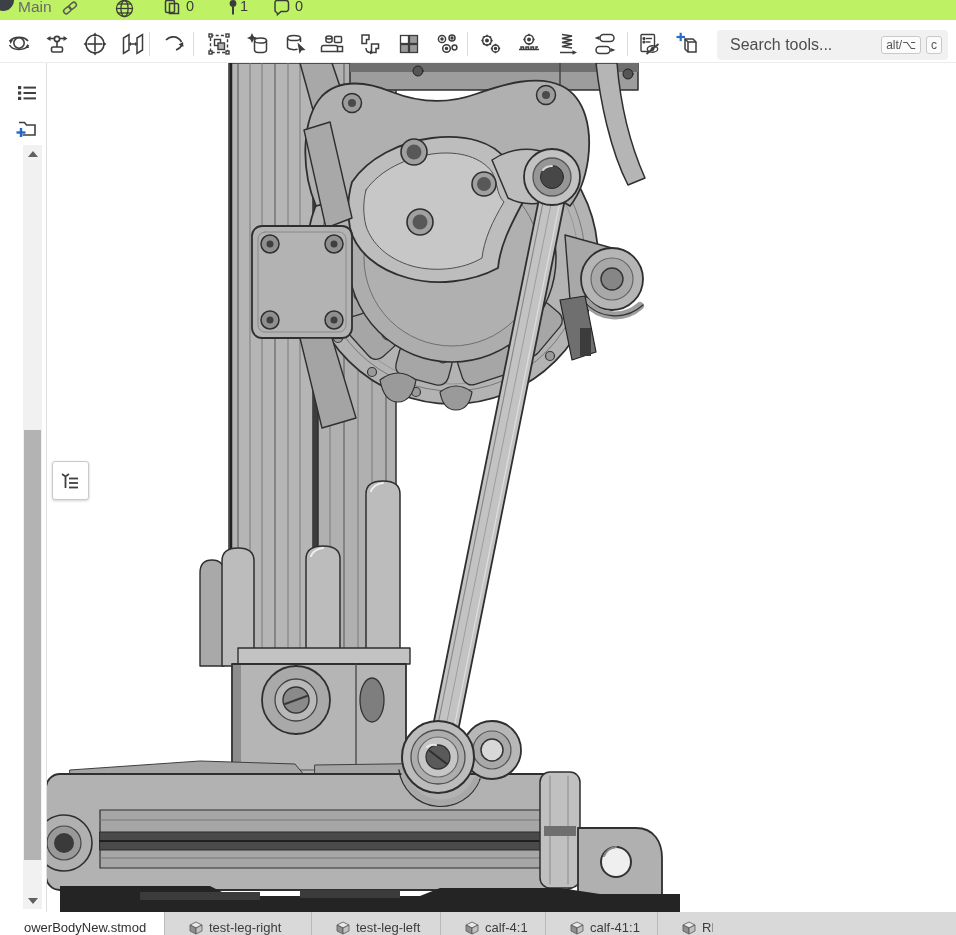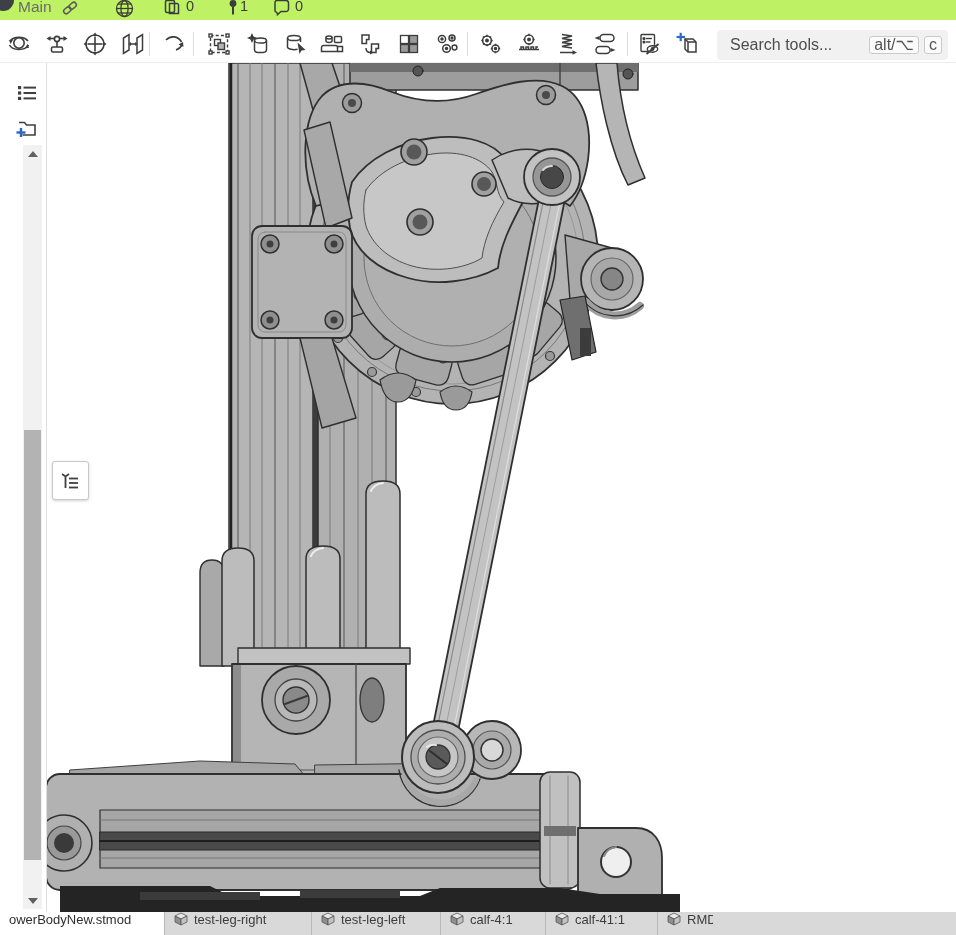--- a/index.html
+++ b/index.html
@@ -14,41 +14,41 @@
   .topbar-ic{position:absolute;top:-1px;}
   .stat-num{position:absolute;top:-2px;font-size:14.5px;color:#3c3c3c;}
 
   
   #toolbar{position:absolute;left:0;top:20px;width:956px;height:43px;background:#fff;border-bottom:1px solid #ececec;box-sizing:border-box;}
   .tb-btn{position:absolute;top:10px;width:28px;height:28px;border-radius:3px;display:flex;align-items:center;justify-content:center;}
   .tb-sep{position:absolute;top:12px;width:1px;height:24px;background:#dcdcdc;}
   #search-tools{position:absolute;left:717px;top:10px;width:231px;height:30px;background:#f1f1f1;border-radius:4px;
                 display:flex;align-items:center;box-sizing:border-box;padding:0 6px 0 13px;}
   #search-tools .ph{font-size:16px;color:#4d4d4d;flex:0 0 auto;}
-  .kbd{margin-left:5px;background:#fbfbfb;border:1px solid #c9c9c9;border-radius:3px;font-size:16px;color:#555;
+  .kbd{margin-left:5px;background:#fbfbfb;border:1px solid #c9c9c9;border-radius:3px;font-size:12px;color:#555;
        padding:1px 4px;line-height:14px;}
 
   
   #left-divider{position:absolute;left:46px;top:63px;width:1px;height:849px;background:#dedede;}
   .side-btn{position:absolute;left:14px;width:26px;height:26px;display:flex;align-items:center;justify-content:center;}
   #vscroll{position:absolute;left:23px;top:145px;width:19px;height:764px;background:#f1f1f1;}
   .scroll-btn{position:absolute;left:0;width:19px;height:17px;background:#f1f1f1;display:flex;align-items:center;justify-content:center;}
   .tri-up{width:0;height:0;border-left:5px solid transparent;border-right:5px solid transparent;border-bottom:6px solid #606060;}
   .tri-down{width:0;height:0;border-left:5px solid transparent;border-right:5px solid transparent;border-top:6px solid #606060;}
   #scroll-thumb{position:absolute;left:1px;top:285px;width:17px;height:430px;background:#b3b3b3;}
 
   
   #viewport{position:absolute;left:47px;top:63px;width:909px;height:849px;background:#fff;}
   #flyout-btn{position:absolute;left:52px;top:461px;width:37px;height:39px;background:#fff;border:1px solid #c9c9c9;border-radius:3px;
               box-shadow:0 1px 3px rgba(0,0,0,.18);display:flex;align-items:center;justify-content:center;box-sizing:border-box;}
 
   
   #tabbar{position:absolute;left:0;top:912px;width:956px;height:23px;background:#d9d9d9;display:flex;}
-  .tab{height:23px;display:flex;align-items:flex-start;box-sizing:border-box;overflow:hidden;white-space:nowrap;
-       font-size:13px;color:#3c3c3c;padding-left:9px;border-left:1px solid #b9b9b9;flex:0 0 auto;}
+  .tab{height:23px;display:flex;align-items:flex-end;box-sizing:border-box;overflow:hidden;white-space:nowrap;
+       font-size:13px;color:#3c3c3c;padding-left:24px;border-left:1px solid #b9b9b9;flex:0 0 auto;}
   .tab .cube{margin-right:6px;flex:0 0 auto;}
   .tab.active{background:#fff;border-left:none;color:#2f2f2f;}
   svg{display:block;}
 </style>
 </head>
 <body>
 
 <div id="app">
 
   <div id="topbar">

